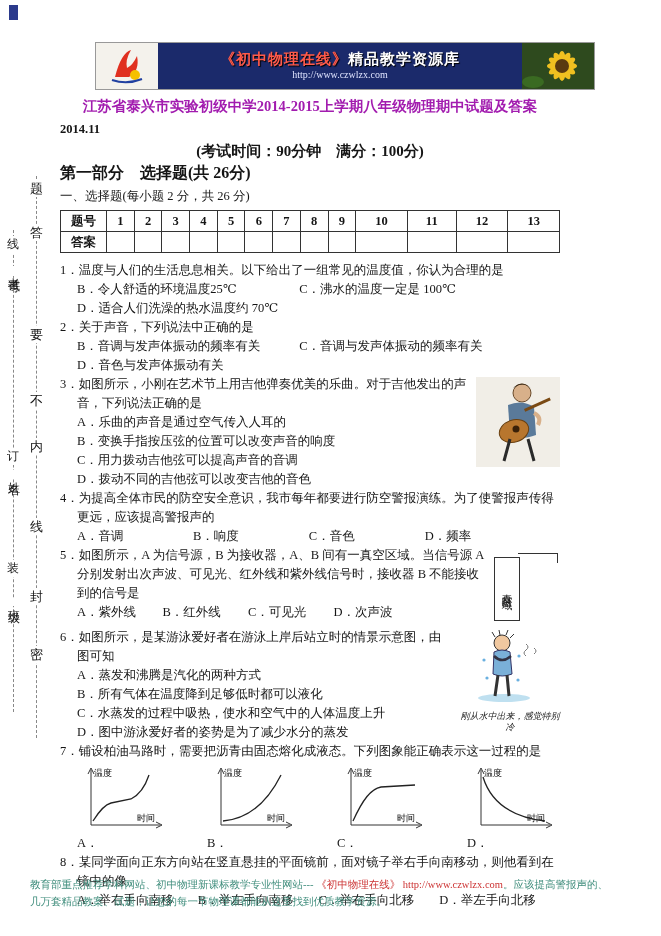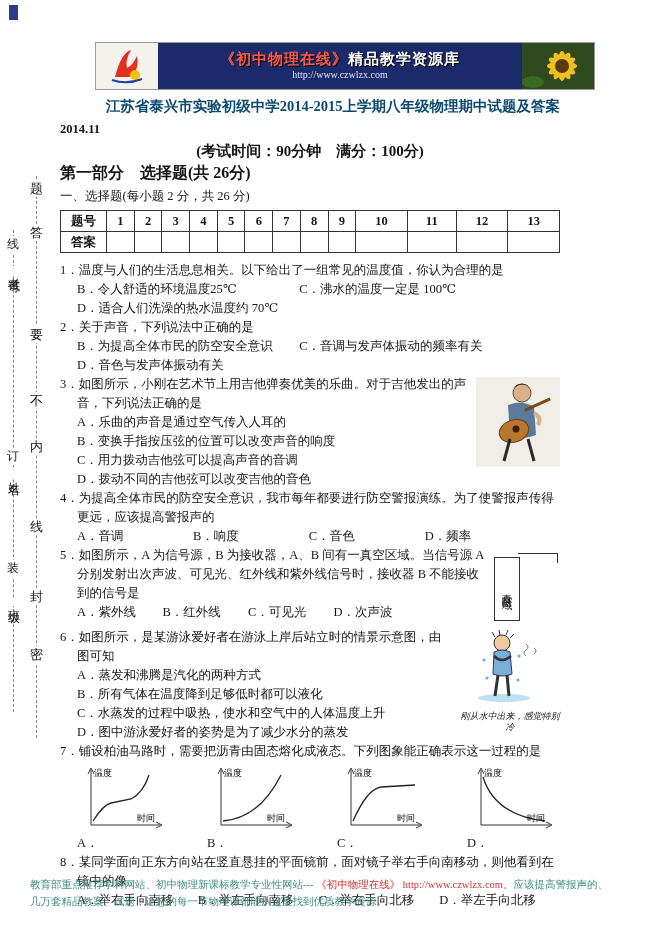--- a/index.html
+++ b/index.html
@@ -14,21 +14,21 @@
   .banner-logo { width:62px; background:#f4f2ec; display:flex; align-items:center; justify-content:center; }
   .banner-center { flex:1; display:flex; flex-direction:column; align-items:center; justify-content:center; line-height:1.25; }
   .banner-title { font-size:15px; font-weight:bold; letter-spacing:1px; text-shadow:1px 1px 1px #000; white-space:nowrap; }
   .banner-title .site { color:#ff5a4a; }
   .banner-title .rest { color:#ffffff; }
   .banner-url { color:#dfe4ff; font-size:10px; }
   .banner-flower { width:72px; }
 
   
   .main { position:absolute; left:60px; top:96px; width:500px; font-size:12.5px; line-height:19px; }
-  .doc-title { color:#0c4a6e; font-weight:bold; font-size:14.5px; text-align:right; white-space:nowrap; line-height:20px; }
+  .doc-title { color:#a21caf; font-weight:bold; font-size:14.5px; text-align:center; white-space:nowrap; line-height:20px; }
   .exam-date { text-align:left; font-weight:bold; padding-right:2px; margin-top:4px; }
   .exam-info { text-align:center; font-weight:bold; font-size:15px; margin-top:2px; line-height:21px; }
   .part-title { text-align:left; font-weight:bold; font-size:16px; line-height:22px; margin-bottom:3px; }
   .section-title { margin:2px 0 4px 0; }
 
   
   .ans-table { border-collapse:collapse; width:100%; margin-bottom:8px; }
   .ans-table td { border:1px solid #333; height:21px; text-align:center; font-weight:bold; font-size:12.5px; }
   .ans-table td.lab { width:46px; }
 
@@ -184,21 +184,21 @@
       <div class="opts2">
         <span>B．令人舒适的环境温度25℃</span>
         <span>C．沸水的温度一定是 100℃</span>
         <span>D．适合人们洗澡的热水温度约 70℃</span>
       </div>
     </div>
 
     <div class="q">
       <p class="stem">2．关于声音，下列说法中正确的是</p>
       <div class="opts2">
-        <span>B．为提高全体市民的防空安全意识</span>
+        <span>B．音调与发声体振动的频率有关</span>
         <span>C．音调与发声体振动的频率有关</span>
         <span>D．音色与发声体振动有关</span>
       </div>
     </div>
 
     <div class="q">
       <div class="fig-right fig-guitar">
         <svg width="84" height="90" viewBox="0 0 84 90">
           <rect width="84" height="90" fill="#f1eee7"></rect>
           <circle cx="46" cy="16" r="9" fill="#d8b08a" stroke="#6a4a2a"></circle>

